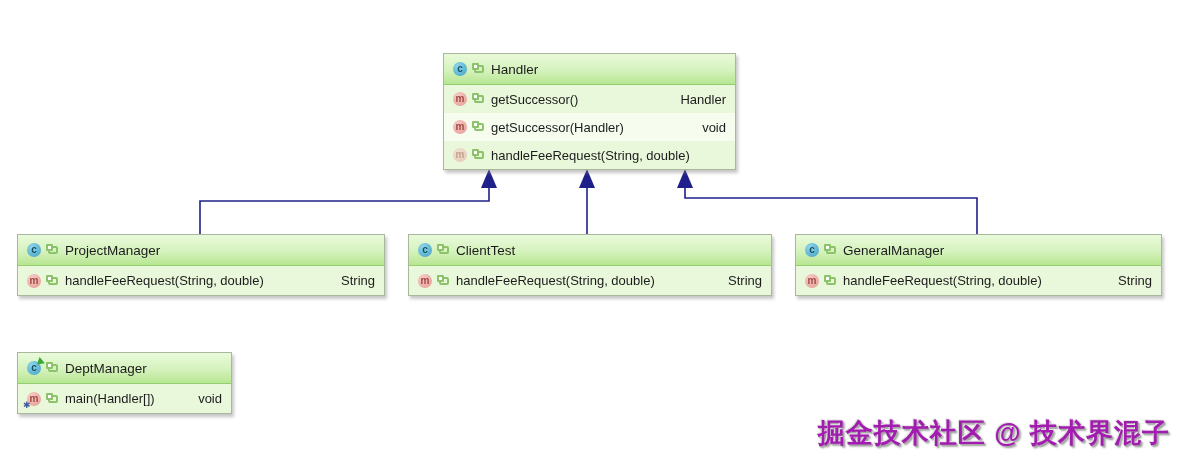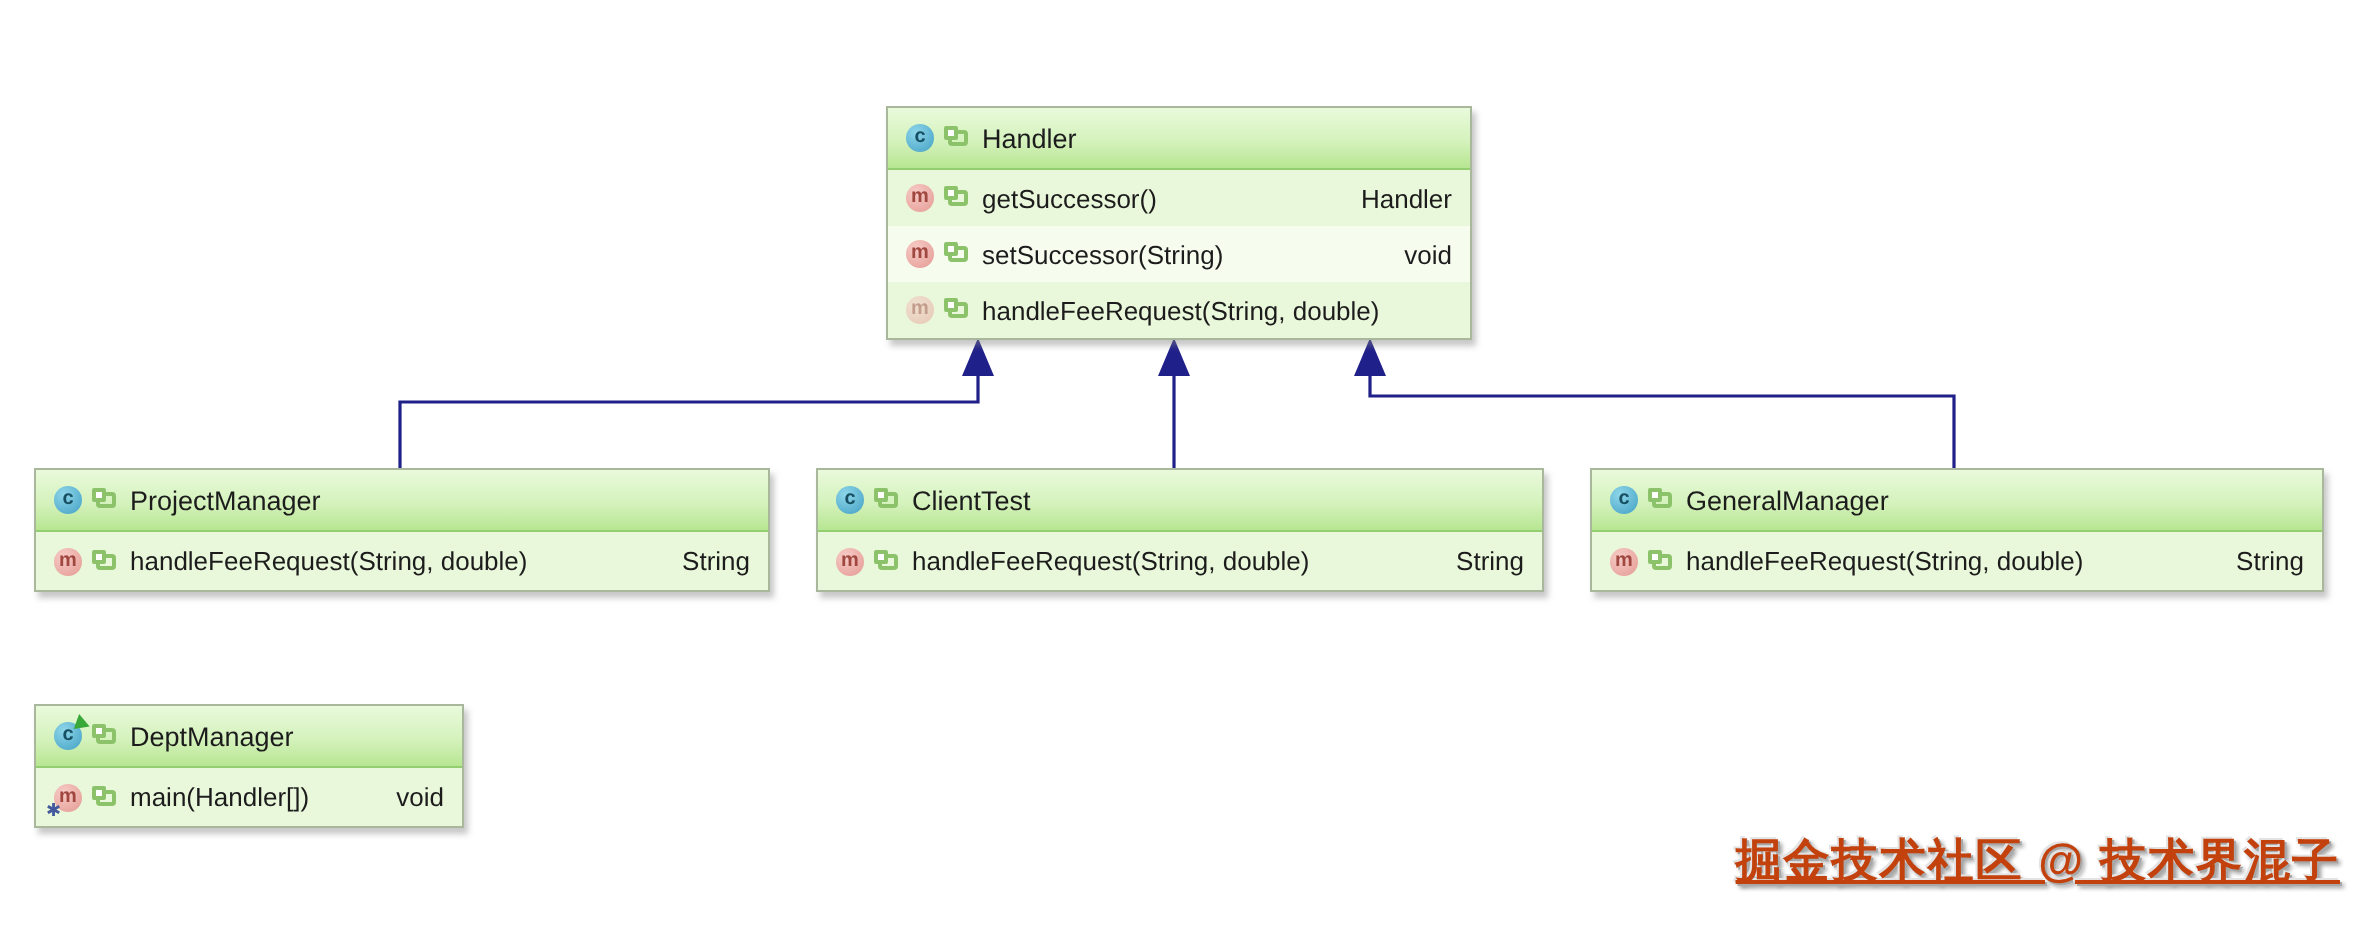--- a/index.html
+++ b/index.html
@@ -43,23 +43,23 @@
                 border-bottom:4px solid transparent;transform:rotate(20deg);}
   .gear-overlay{position:absolute;left:-4px;bottom:-4px;font-size:9px;line-height:1;color:#44589e;}
   .gear-overlay::before{content:"✱";}
 
   
   #wires{position:absolute;left:0;top:0;pointer-events:none;}
 
   
   .wm-url{position:absolute;right:2px;top:436px;font-size:17px;color:#d7d7d7;
           letter-spacing:0.5px;white-space:nowrap;}
-  .wm-title{position:absolute;right:12px;top:415px;font-size:23px;font-weight:bold;
-            color:#c2410c;letter-spacing:1px;white-space:nowrap;
-            text-shadow:-1px -1px 0 #e3e3e3,1px 1px 0 #a8a8a8,2px 2px 2px #9a9a9a;text-decoration:underline;}
+  .wm-title{position:absolute;right:12px;top:415px;font-size:27px;font-weight:bold;
+            color:#a21caf;letter-spacing:1px;white-space:nowrap;
+            text-shadow:-1px -1px 0 #e3e3e3,1px 1px 0 #a8a8a8,2px 2px 2px #9a9a9a;}
 </style>
 </head>
 <body>
 
 <div id="canvas">
 
 
   <svg id="wires" width="1182" height="463">
 
     <path d="M200,234 L200,201 L489,201 L489,187" fill="none" stroke="#20208a" stroke-width="1.6"></path>
@@ -86,21 +86,21 @@
         </span>
       <span class="gicon"></span>
       <span>getSuccessor()</span>
       <span class="ret">Handler</span>
     </div>
     <div class="uml-row row-b">
       <span class="micon">
           <i>m</i>
         </span>
       <span class="gicon"></span>
-      <span>setSuccessor(String)</span>
+      <span>getSuccessor(Handler)</span>
       <span class="ret">void</span>
     </div>
     <div class="uml-row row-a">
       <span class="micon faded">
           <i>m</i>
         </span>
       <span class="gicon"></span>
       <span>handleFeeRequest(String, double)</span>
       <span class="ret"></span>
     </div>

